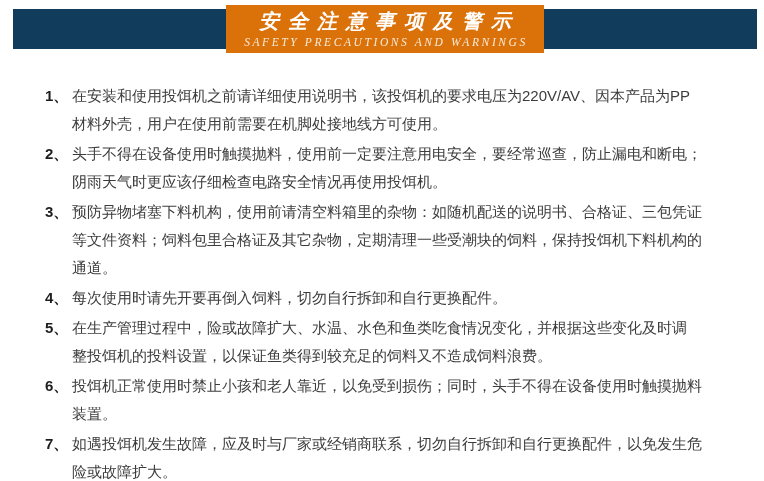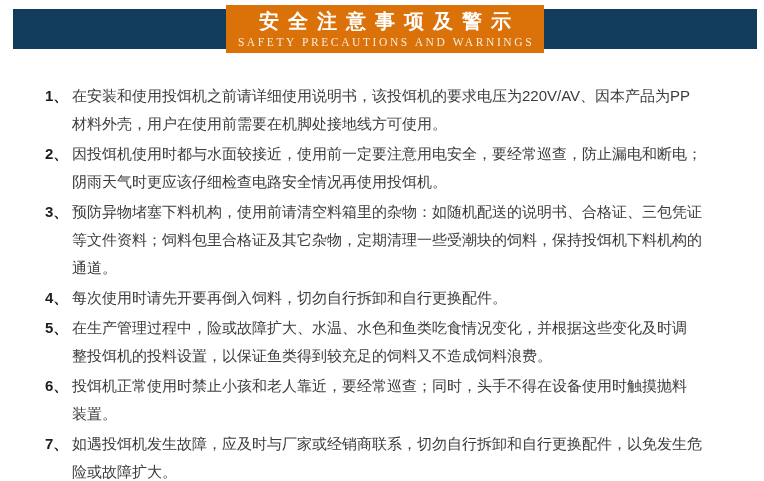--- a/index.html
+++ b/index.html
@@ -10,20 +10,21 @@
     overflow: hidden;
   }
   .page { width: 764px; height: 481px; background: #ffffff; }
 
   
   .header {
     display: flex;
     align-items: center;
     margin: 5px 7px 0 13px;
     height: 48px;
+    font-style: italic;
   }
   .bar {
     flex: 1 1 auto;
     height: 40px;
     background: #123C5B;
   }
   .banner {
     width: 318px;
     height: 48px;
     background: #DB7109;
@@ -90,21 +91,21 @@
   <div class="body">
 
     <div class="item">
       <span class="item-marker">1、</span>
       <span class="item-text">在安装和使用投饵机之前请详细使用说明书，该投饵机的要求电压为220V/AV、因本产品为PP
 材料外壳，用户在使用前需要在机脚处接地线方可使用。</span>
     </div>
 
     <div class="item">
       <span class="item-marker">2、</span>
-      <span class="item-text">因投饵机使用时都与水面较接近，使用前一定要注意用电安全，要经常巡查，防止漏电和断电；
+      <span class="item-text">头手不得在设备使用时触摸抛料，使用前一定要注意用电安全，要经常巡查，防止漏电和断电；
 阴雨天气时更应该仔细检查电路安全情况再使用投饵机。</span>
     </div>
 
     <div class="item">
       <span class="item-marker">3、</span>
       <span class="item-text">预防异物堵塞下料机构，使用前请清空料箱里的杂物：如随机配送的说明书、合格证、三包凭证
 等文件资料；饲料包里合格证及其它杂物，定期清理一些受潮块的饲料，保持投饵机下料机构的
 通道。</span>
     </div>
 
@@ -114,21 +115,21 @@
     </div>
 
     <div class="item">
       <span class="item-marker">5、</span>
       <span class="item-text">在生产管理过程中，险或故障扩大、水温、水色和鱼类吃食情况变化，并根据这些变化及时调
 整投饵机的投料设置，以保证鱼类得到较充足的饲料又不造成饲料浪费。</span>
     </div>
 
     <div class="item">
       <span class="item-marker">6、</span>
-      <span class="item-text">投饵机正常使用时禁止小孩和老人靠近，要经常巡查；同时，头手不得在设备使用时触摸抛料
+      <span class="item-text">投饵机正常使用时禁止小孩和老人靠近，以免受到损伤；同时，头手不得在设备使用时触摸抛料
 装置。</span>
     </div>
 
     <div class="item">
       <span class="item-marker">7、</span>
       <span class="item-text">如遇投饵机发生故障，应及时与厂家或经销商联系，切勿自行拆卸和自行更换配件，以免发生危
 险或故障扩大。</span>
     </div>
 
   </div>

